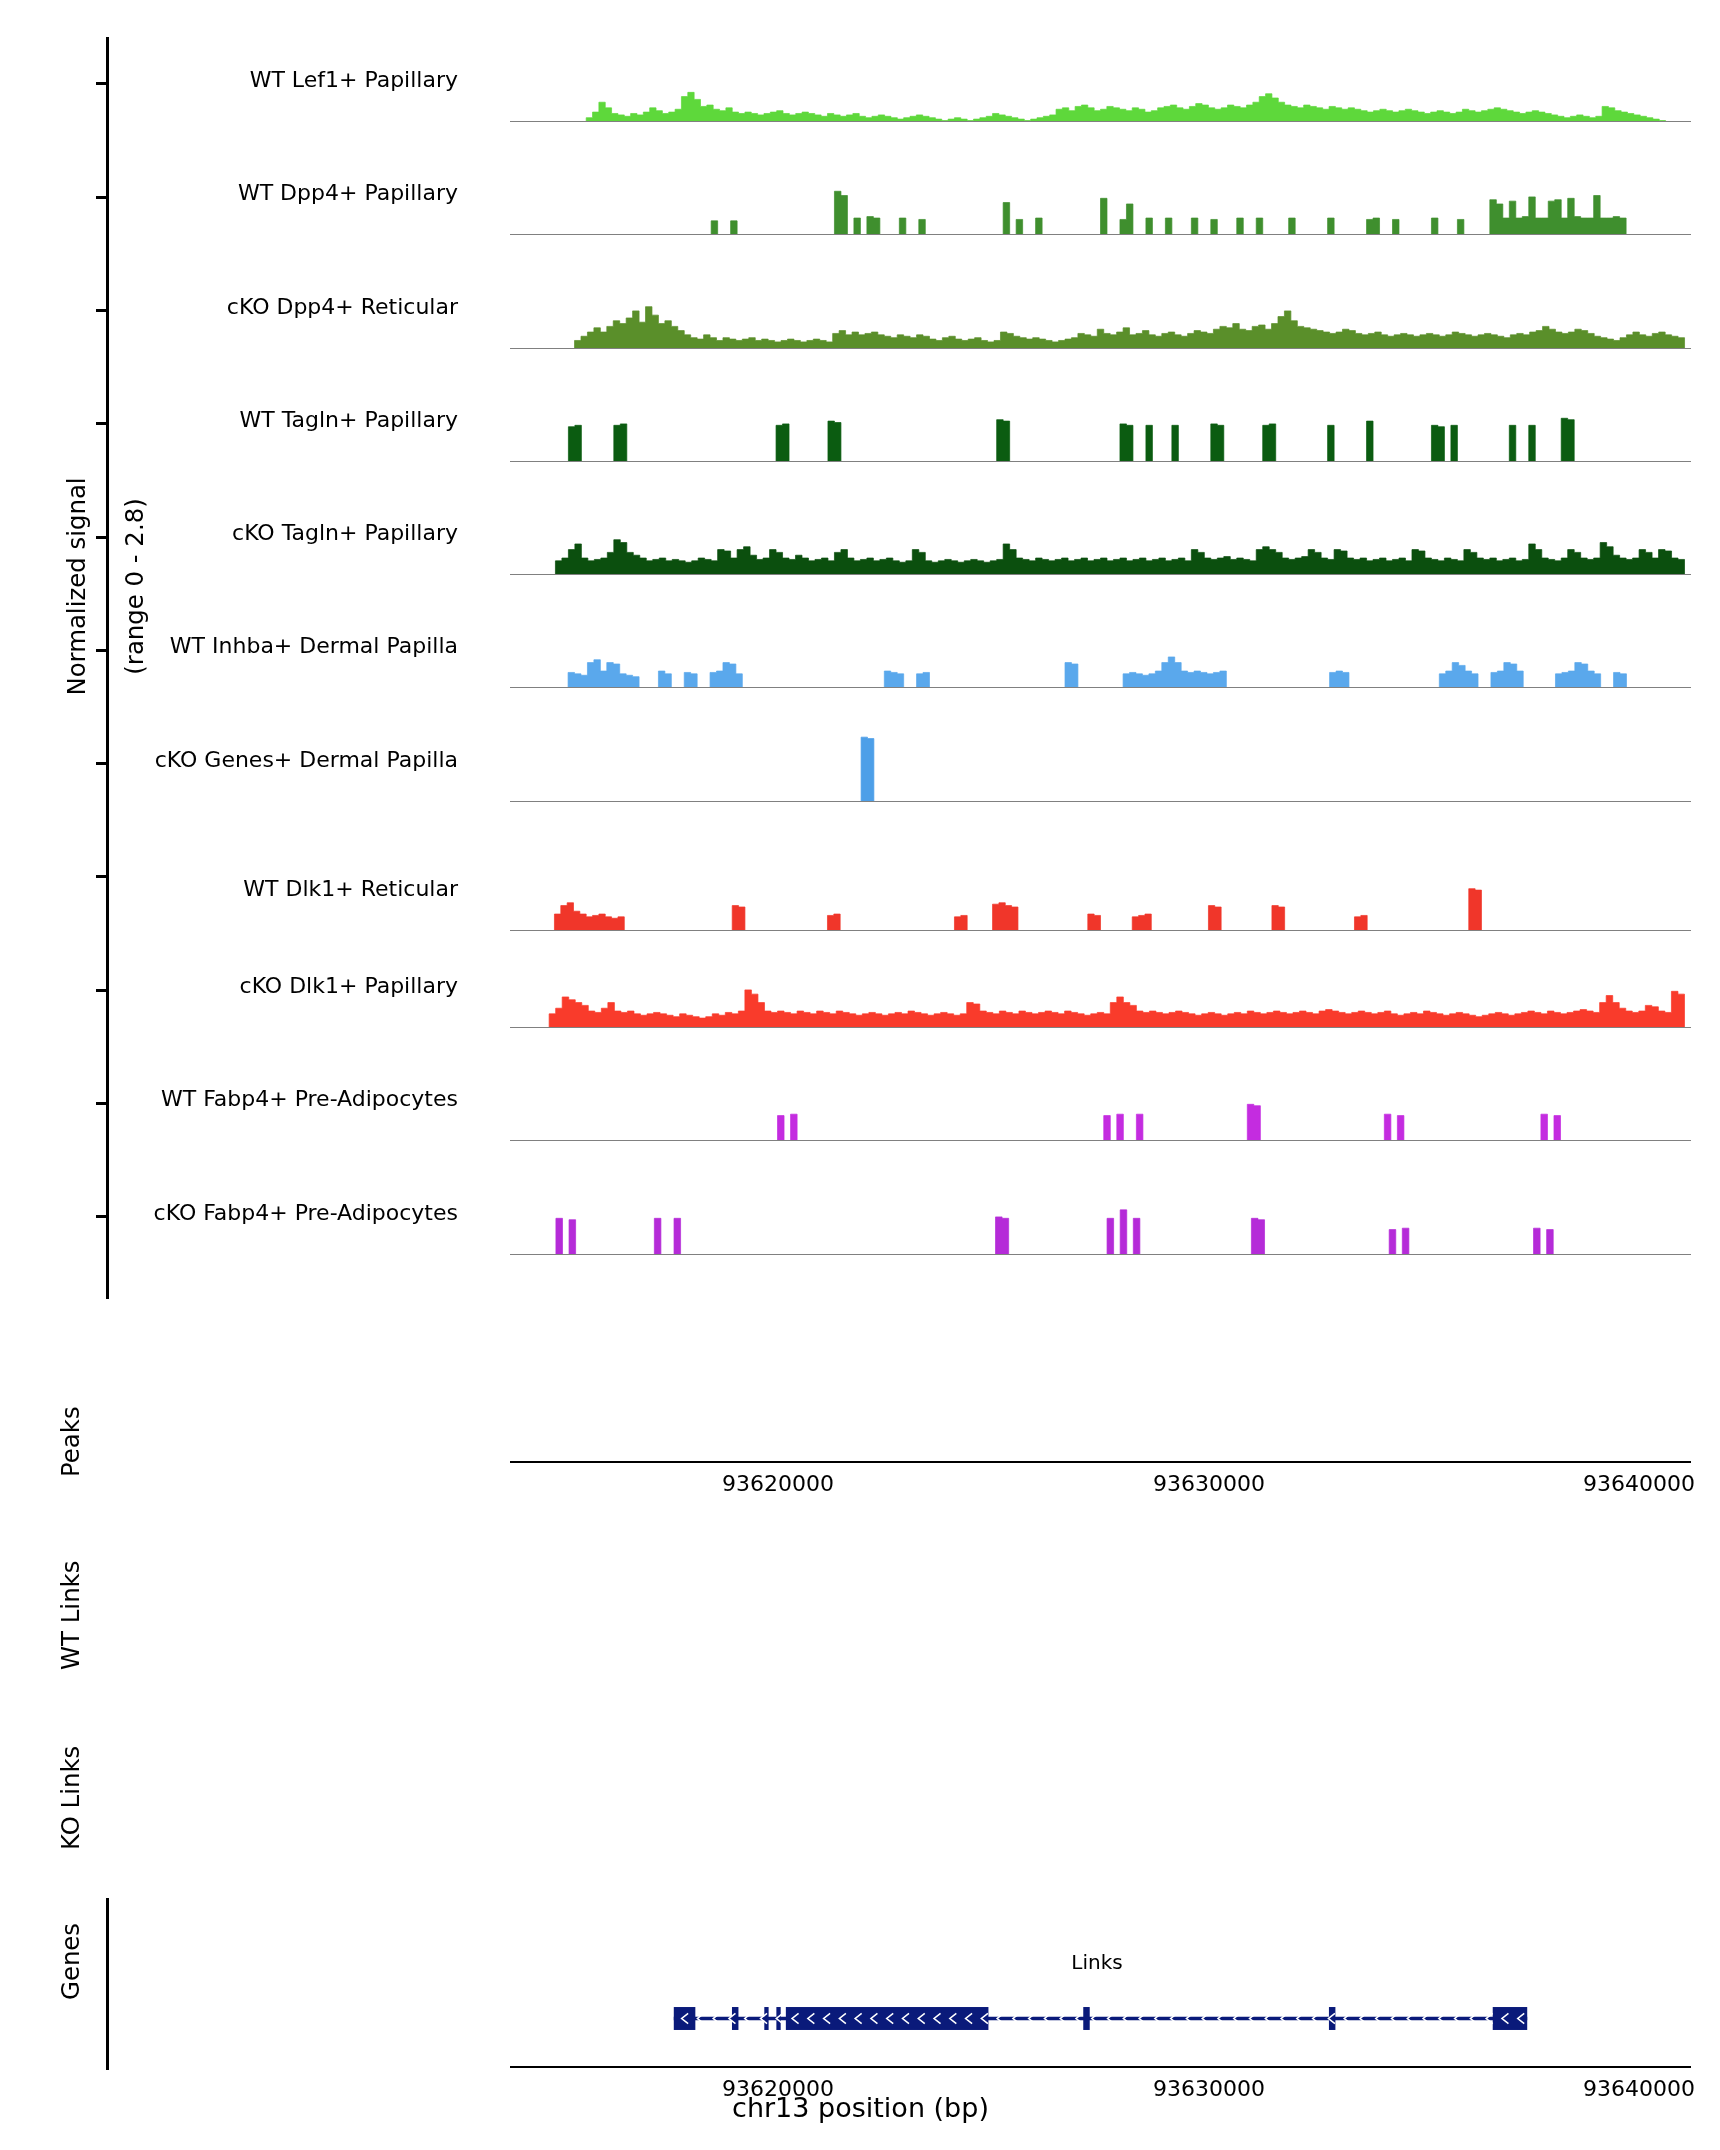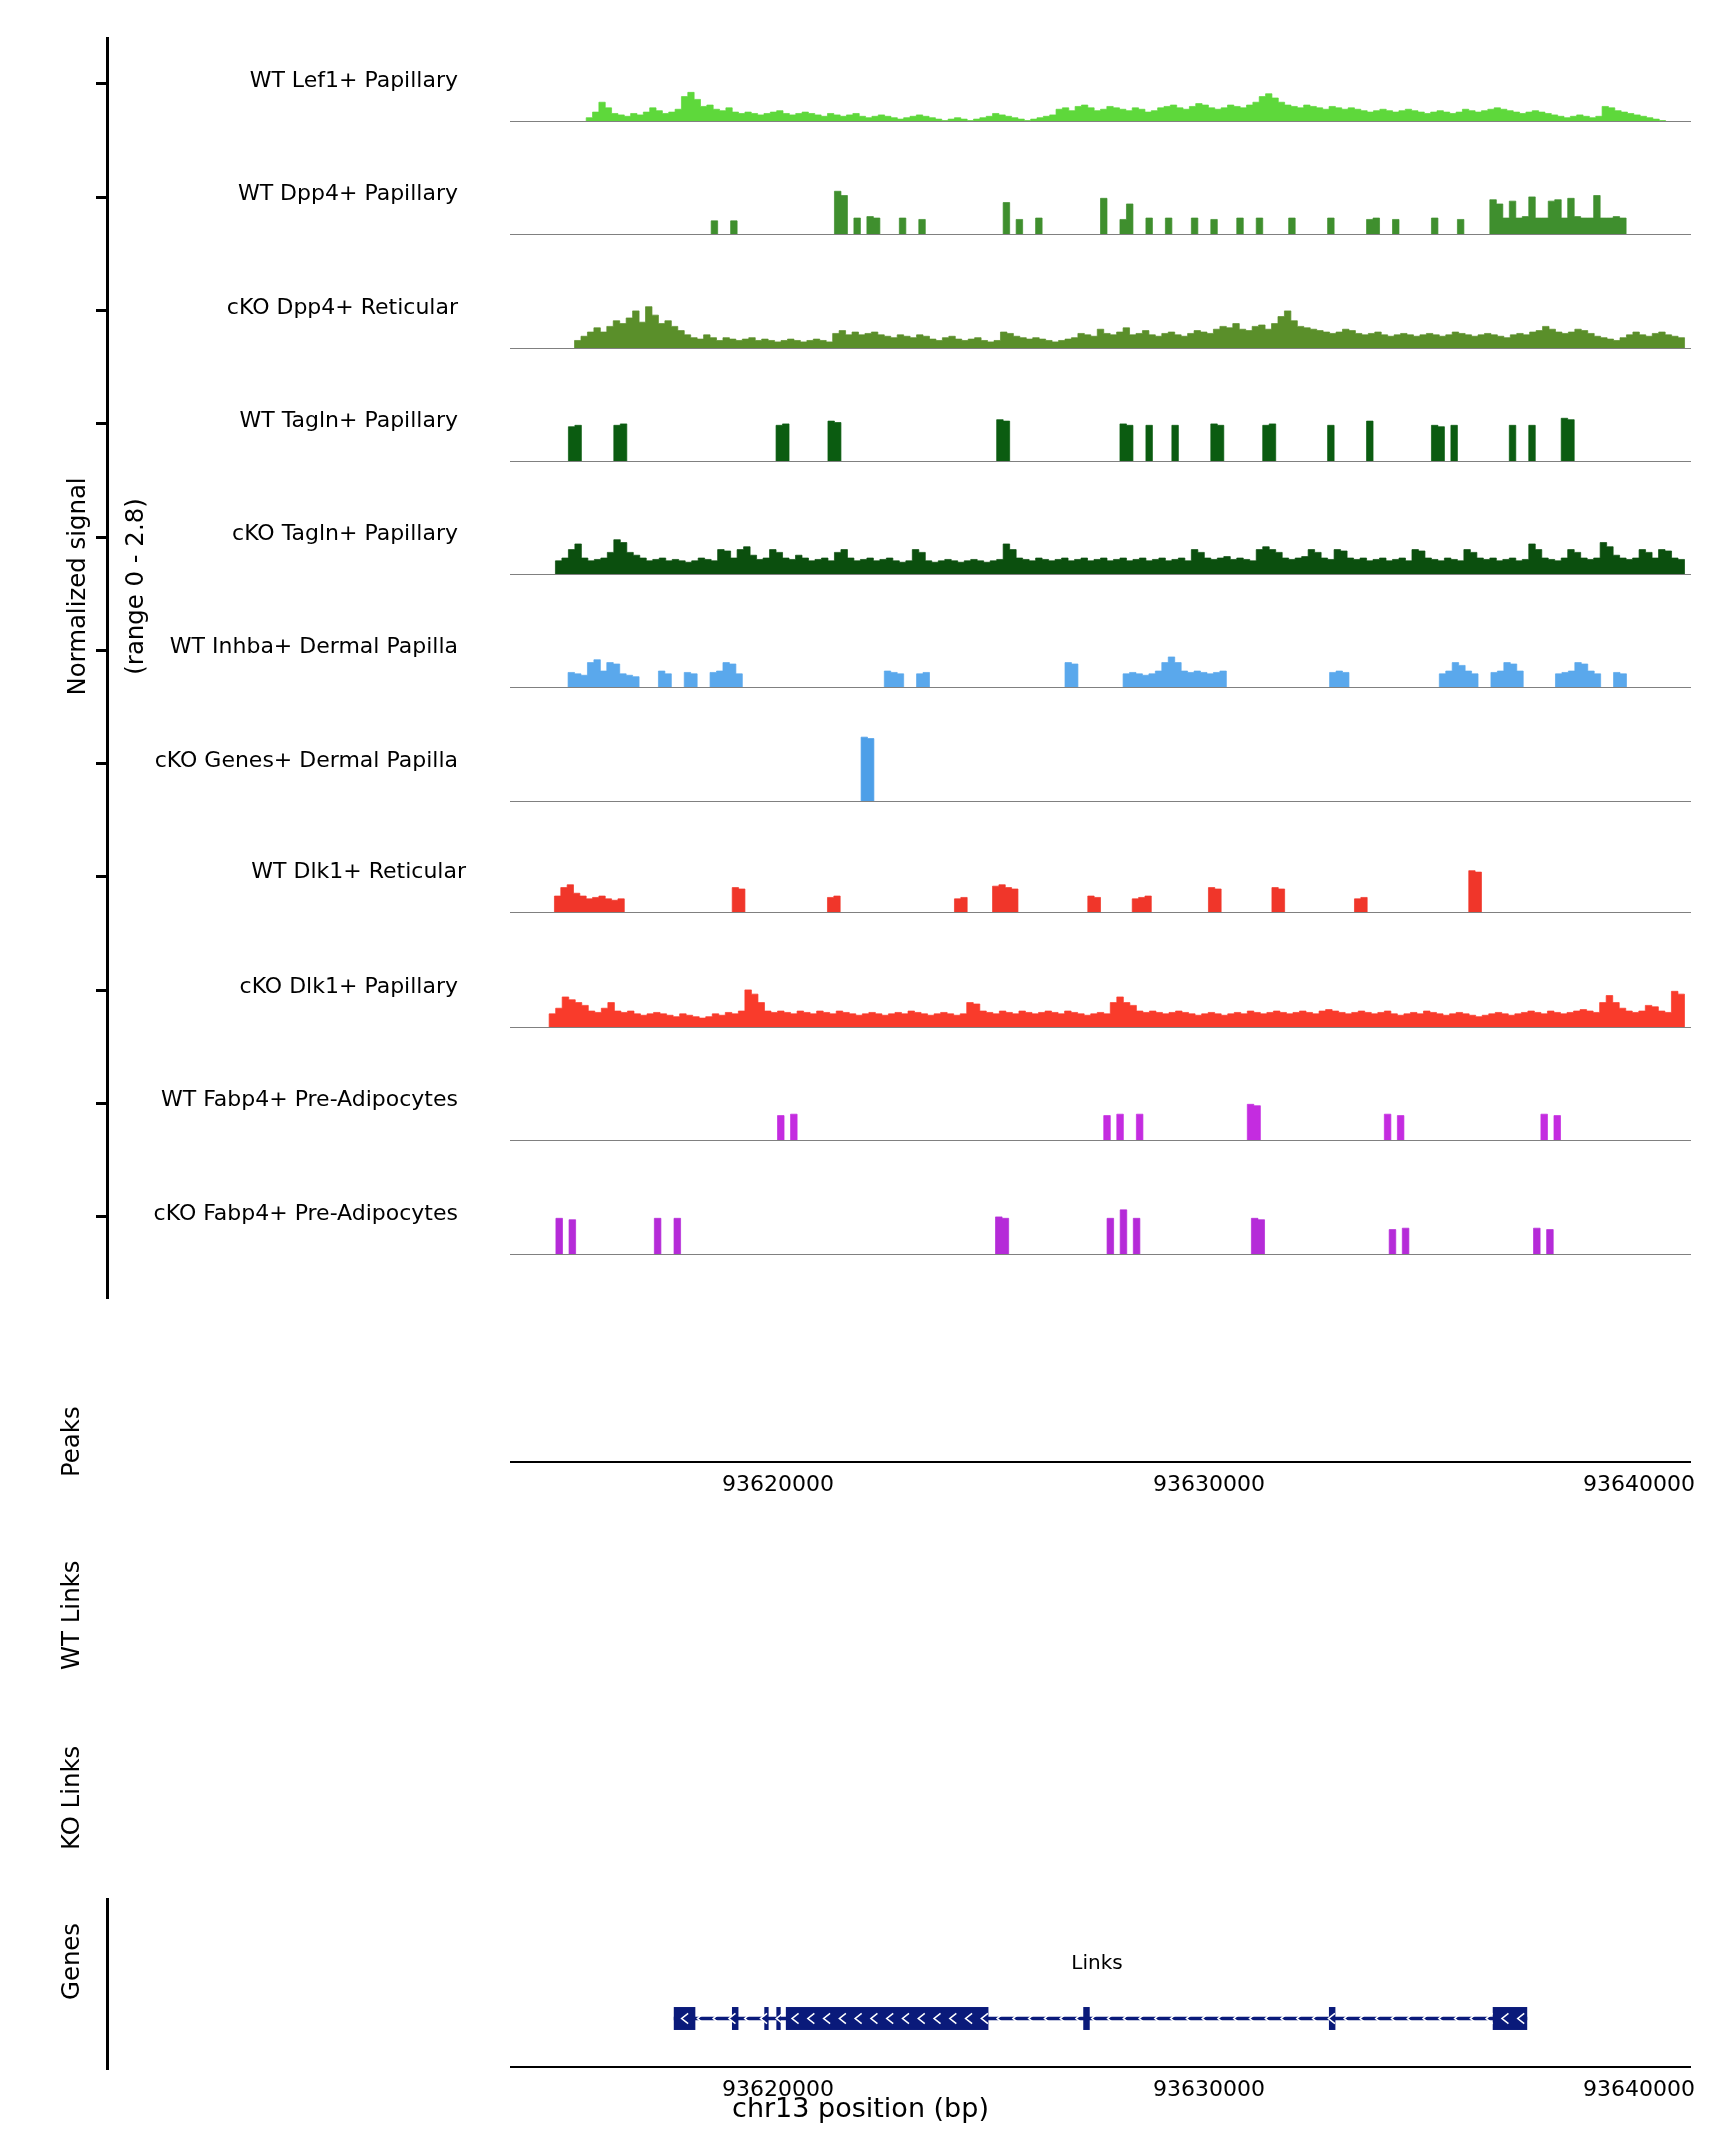--- a/index.html
+++ b/index.html
@@ -218,21 +218,21 @@
       </div>
       <div class="track-row" style="top: 723px; height: 79px;">
         <div class="track-label" style="top: 24px;">cKO Genes+ Dermal Papilla</div>
         <div class="track-plot" style="height: 79px;">
           <svg width="1181" height="79" class="track-svg" viewBox="0 0 1647 110">
             <path d="M 0 110 L 0.00 110.00 L 8.90 110.00 L 8.90 110.00 L 17.81 110.00 L 17.81 110.00 L 26.71 110.00 L 26.71 110.00 L 35.61 110.00 L 35.61 110.00 L 44.51 110.00 L 44.51 110.00 L 53.42 110.00 L 53.42 110.00 L 62.32 110.00 L 62.32 110.00 L 71.22 110.00 L 71.22 110.00 L 80.12 110.00 L 80.12 110.00 L 89.03 110.00 L 89.03 110.00 L 97.93 110.00 L 97.93 110.00 L 106.83 110.00 L 106.83 110.00 L 115.74 110.00 L 115.74 110.00 L 124.64 110.00 L 124.64 110.00 L 133.54 110.00 L 133.54 110.00 L 142.44 110.00 L 142.44 110.00 L 151.35 110.00 L 151.35 110.00 L 160.25 110.00 L 160.25 110.00 L 169.15 110.00 L 169.15 110.00 L 178.05 110.00 L 178.05 110.00 L 186.96 110.00 L 186.96 110.00 L 195.86 110.00 L 195.86 110.00 L 204.76 110.00 L 204.76 110.00 L 213.66 110.00 L 213.66 110.00 L 222.57 110.00 L 222.57 110.00 L 231.47 110.00 L 231.47 110.00 L 240.37 110.00 L 240.37 110.00 L 249.28 110.00 L 249.28 110.00 L 258.18 110.00 L 258.18 110.00 L 267.08 110.00 L 267.08 110.00 L 275.98 110.00 L 275.98 110.00 L 284.89 110.00 L 284.89 110.00 L 293.79 110.00 L 293.79 110.00 L 302.69 110.00 L 302.69 110.00 L 311.59 110.00 L 311.59 110.00 L 320.50 110.00 L 320.50 110.00 L 329.40 110.00 L 329.40 110.00 L 338.30 110.00 L 338.30 110.00 L 347.21 110.00 L 347.21 110.00 L 356.11 110.00 L 356.11 110.00 L 365.01 110.00 L 365.01 110.00 L 373.91 110.00 L 373.91 110.00 L 382.82 110.00 L 382.82 110.00 L 391.72 110.00 L 391.72 110.00 L 400.62 110.00 L 400.62 110.00 L 409.52 110.00 L 409.52 110.00 L 418.43 110.00 L 418.43 110.00 L 427.33 110.00 L 427.33 110.00 L 436.23 110.00 L 436.23 110.00 L 445.14 110.00 L 445.14 110.00 L 454.04 110.00 L 454.04 110.00 L 462.94 110.00 L 462.94 110.00 L 471.84 110.00 L 471.84 110.00 L 480.75 110.00 L 480.75 110.00 L 489.65 110.00 L 489.65 19.64 L 498.55 19.64 L 498.55 21.61 L 507.45 21.61 L 507.45 110.00 L 516.36 110.00 L 516.36 110.00 L 525.26 110.00 L 525.26 110.00 L 534.16 110.00 L 534.16 110.00 L 543.06 110.00 L 543.06 110.00 L 551.97 110.00 L 551.97 110.00 L 560.87 110.00 L 560.87 110.00 L 569.77 110.00 L 569.77 110.00 L 578.68 110.00 L 578.68 110.00 L 587.58 110.00 L 587.58 110.00 L 596.48 110.00 L 596.48 110.00 L 605.38 110.00 L 605.38 110.00 L 614.29 110.00 L 614.29 110.00 L 623.19 110.00 L 623.19 110.00 L 632.09 110.00 L 632.09 110.00 L 640.99 110.00 L 640.99 110.00 L 649.90 110.00 L 649.90 110.00 L 658.80 110.00 L 658.80 110.00 L 667.70 110.00 L 667.70 110.00 L 676.61 110.00 L 676.61 110.00 L 685.51 110.00 L 685.51 110.00 L 694.41 110.00 L 694.41 110.00 L 703.31 110.00 L 703.31 110.00 L 712.22 110.00 L 712.22 110.00 L 721.12 110.00 L 721.12 110.00 L 730.02 110.00 L 730.02 110.00 L 738.92 110.00 L 738.92 110.00 L 747.83 110.00 L 747.83 110.00 L 756.73 110.00 L 756.73 110.00 L 765.63 110.00 L 765.63 110.00 L 774.54 110.00 L 774.54 110.00 L 783.44 110.00 L 783.44 110.00 L 792.34 110.00 L 792.34 110.00 L 801.24 110.00 L 801.24 110.00 L 810.15 110.00 L 810.15 110.00 L 819.05 110.00 L 819.05 110.00 L 827.95 110.00 L 827.95 110.00 L 836.85 110.00 L 836.85 110.00 L 845.76 110.00 L 845.76 110.00 L 854.66 110.00 L 854.66 110.00 L 863.56 110.00 L 863.56 110.00 L 872.46 110.00 L 872.46 110.00 L 881.37 110.00 L 881.37 110.00 L 890.27 110.00 L 890.27 110.00 L 899.17 110.00 L 899.17 110.00 L 908.08 110.00 L 908.08 110.00 L 916.98 110.00 L 916.98 110.00 L 925.88 110.00 L 925.88 110.00 L 934.78 110.00 L 934.78 110.00 L 943.69 110.00 L 943.69 110.00 L 952.59 110.00 L 952.59 110.00 L 961.49 110.00 L 961.49 110.00 L 970.39 110.00 L 970.39 110.00 L 979.30 110.00 L 979.30 110.00 L 988.20 110.00 L 988.20 110.00 L 997.10 110.00 L 997.10 110.00 L 1006.01 110.00 L 1006.01 110.00 L 1014.91 110.00 L 1014.91 110.00 L 1023.81 110.00 L 1023.81 110.00 L 1032.71 110.00 L 1032.71 110.00 L 1041.62 110.00 L 1041.62 110.00 L 1050.52 110.00 L 1050.52 110.00 L 1059.42 110.00 L 1059.42 110.00 L 1068.32 110.00 L 1068.32 110.00 L 1077.23 110.00 L 1077.23 110.00 L 1086.13 110.00 L 1086.13 110.00 L 1095.03 110.00 L 1095.03 110.00 L 1103.94 110.00 L 1103.94 110.00 L 1112.84 110.00 L 1112.84 110.00 L 1121.74 110.00 L 1121.74 110.00 L 1130.64 110.00 L 1130.64 110.00 L 1139.55 110.00 L 1139.55 110.00 L 1148.45 110.00 L 1148.45 110.00 L 1157.35 110.00 L 1157.35 110.00 L 1166.25 110.00 L 1166.25 110.00 L 1175.16 110.00 L 1175.16 110.00 L 1184.06 110.00 L 1184.06 110.00 L 1192.96 110.00 L 1192.96 110.00 L 1201.86 110.00 L 1201.86 110.00 L 1210.77 110.00 L 1210.77 110.00 L 1219.67 110.00 L 1219.67 110.00 L 1228.57 110.00 L 1228.57 110.00 L 1237.48 110.00 L 1237.48 110.00 L 1246.38 110.00 L 1246.38 110.00 L 1255.28 110.00 L 1255.28 110.00 L 1264.18 110.00 L 1264.18 110.00 L 1273.09 110.00 L 1273.09 110.00 L 1281.99 110.00 L 1281.99 110.00 L 1290.89 110.00 L 1290.89 110.00 L 1299.79 110.00 L 1299.79 110.00 L 1308.70 110.00 L 1308.70 110.00 L 1317.60 110.00 L 1317.60 110.00 L 1326.50 110.00 L 1326.50 110.00 L 1335.41 110.00 L 1335.41 110.00 L 1344.31 110.00 L 1344.31 110.00 L 1353.21 110.00 L 1353.21 110.00 L 1362.11 110.00 L 1362.11 110.00 L 1371.02 110.00 L 1371.02 110.00 L 1379.92 110.00 L 1379.92 110.00 L 1388.82 110.00 L 1388.82 110.00 L 1397.72 110.00 L 1397.72 110.00 L 1406.63 110.00 L 1406.63 110.00 L 1415.53 110.00 L 1415.53 110.00 L 1424.43 110.00 L 1424.43 110.00 L 1433.34 110.00 L 1433.34 110.00 L 1442.24 110.00 L 1442.24 110.00 L 1451.14 110.00 L 1451.14 110.00 L 1460.04 110.00 L 1460.04 110.00 L 1468.95 110.00 L 1468.95 110.00 L 1477.85 110.00 L 1477.85 110.00 L 1486.75 110.00 L 1486.75 110.00 L 1495.65 110.00 L 1495.65 110.00 L 1504.56 110.00 L 1504.56 110.00 L 1513.46 110.00 L 1513.46 110.00 L 1522.36 110.00 L 1522.36 110.00 L 1531.26 110.00 L 1531.26 110.00 L 1540.17 110.00 L 1540.17 110.00 L 1549.07 110.00 L 1549.07 110.00 L 1557.97 110.00 L 1557.97 110.00 L 1566.88 110.00 L 1566.88 110.00 L 1575.78 110.00 L 1575.78 110.00 L 1584.68 110.00 L 1584.68 110.00 L 1593.58 110.00 L 1593.58 110.00 L 1602.49 110.00 L 1602.49 110.00 L 1611.39 110.00 L 1611.39 110.00 L 1620.29 110.00 L 1620.29 110.00 L 1629.19 110.00 L 1629.19 110.00 L 1638.10 110.00 L 1638.10 110.00 L 1647.00 110.00 L 1647 110 Z" fill="#4d9fe8" stroke="#4d9fe8" stroke-width="1"></path>
           </svg>
           <div class="track-baseline"></div>
         </div>
       </div>
-      <div class="track-row" style="top: 834px; height: 79px; padding-left: 8px;">
+      <div class="track-row" style="top: 852px; height: 79px;">
         <div class="track-label" style="top: 24px;">WT Dlk1+ Reticular</div>
         <div class="track-plot" style="height: 79px;">
           <svg width="1181" height="79" class="track-svg" viewBox="0 0 1647 110">
             <path d="M 0 110 L 0.00 110.00 L 8.85 110.00 L 8.85 110.00 L 17.71 110.00 L 17.71 110.00 L 26.56 110.00 L 26.56 110.00 L 35.42 110.00 L 35.42 110.00 L 44.27 110.00 L 44.27 110.00 L 53.13 110.00 L 53.13 110.00 L 61.98 110.00 L 61.98 86.43 L 70.84 86.43 L 70.84 74.64 L 79.69 74.64 L 79.69 70.71 L 88.55 70.71 L 88.55 82.50 L 97.40 82.50 L 97.40 86.43 L 106.26 86.43 L 106.26 90.36 L 115.11 90.36 L 115.11 88.39 L 123.97 88.39 L 123.97 86.43 L 132.82 86.43 L 132.82 90.36 L 141.68 90.36 L 141.68 92.32 L 150.53 92.32 L 150.53 90.36 L 159.39 90.36 L 159.39 110.00 L 168.24 110.00 L 168.24 110.00 L 177.10 110.00 L 177.10 110.00 L 185.95 110.00 L 185.95 110.00 L 194.81 110.00 L 194.81 110.00 L 203.66 110.00 L 203.66 110.00 L 212.52 110.00 L 212.52 110.00 L 221.37 110.00 L 221.37 110.00 L 230.23 110.00 L 230.23 110.00 L 239.08 110.00 L 239.08 110.00 L 247.94 110.00 L 247.94 110.00 L 256.79 110.00 L 256.79 110.00 L 265.65 110.00 L 265.65 110.00 L 274.50 110.00 L 274.50 110.00 L 283.35 110.00 L 283.35 110.00 L 292.21 110.00 L 292.21 110.00 L 301.06 110.00 L 301.06 110.00 L 309.92 110.00 L 309.92 74.64 L 318.77 74.64 L 318.77 76.61 L 327.63 76.61 L 327.63 110.00 L 336.48 110.00 L 336.48 110.00 L 345.34 110.00 L 345.34 110.00 L 354.19 110.00 L 354.19 110.00 L 363.05 110.00 L 363.05 110.00 L 371.90 110.00 L 371.90 110.00 L 380.76 110.00 L 380.76 110.00 L 389.61 110.00 L 389.61 110.00 L 398.47 110.00 L 398.47 110.00 L 407.32 110.00 L 407.32 110.00 L 416.18 110.00 L 416.18 110.00 L 425.03 110.00 L 425.03 110.00 L 433.89 110.00 L 433.89 110.00 L 442.74 110.00 L 442.74 88.39 L 451.60 88.39 L 451.60 86.43 L 460.45 86.43 L 460.45 110.00 L 469.31 110.00 L 469.31 110.00 L 478.16 110.00 L 478.16 110.00 L 487.02 110.00 L 487.02 110.00 L 495.87 110.00 L 495.87 110.00 L 504.73 110.00 L 504.73 110.00 L 513.58 110.00 L 513.58 110.00 L 522.44 110.00 L 522.44 110.00 L 531.29 110.00 L 531.29 110.00 L 540.15 110.00 L 540.15 110.00 L 549.00 110.00 L 549.00 110.00 L 557.85 110.00 L 557.85 110.00 L 566.71 110.00 L 566.71 110.00 L 575.56 110.00 L 575.56 110.00 L 584.42 110.00 L 584.42 110.00 L 593.27 110.00 L 593.27 110.00 L 602.13 110.00 L 602.13 110.00 L 610.98 110.00 L 610.98 110.00 L 619.84 110.00 L 619.84 90.36 L 628.69 90.36 L 628.69 88.39 L 637.55 88.39 L 637.55 110.00 L 646.40 110.00 L 646.40 110.00 L 655.26 110.00 L 655.26 110.00 L 664.11 110.00 L 664.11 110.00 L 672.97 110.00 L 672.97 72.68 L 681.82 72.68 L 681.82 70.71 L 690.68 70.71 L 690.68 74.64 L 699.53 74.64 L 699.53 76.61 L 708.39 76.61 L 708.39 110.00 L 717.24 110.00 L 717.24 110.00 L 726.10 110.00 L 726.10 110.00 L 734.95 110.00 L 734.95 110.00 L 743.81 110.00 L 743.81 110.00 L 752.66 110.00 L 752.66 110.00 L 761.52 110.00 L 761.52 110.00 L 770.37 110.00 L 770.37 110.00 L 779.23 110.00 L 779.23 110.00 L 788.08 110.00 L 788.08 110.00 L 796.94 110.00 L 796.94 110.00 L 805.79 110.00 L 805.79 86.43 L 814.65 86.43 L 814.65 88.39 L 823.50 88.39 L 823.50 110.00 L 832.35 110.00 L 832.35 110.00 L 841.21 110.00 L 841.21 110.00 L 850.06 110.00 L 850.06 110.00 L 858.92 110.00 L 858.92 110.00 L 867.77 110.00 L 867.77 90.36 L 876.63 90.36 L 876.63 88.39 L 885.48 88.39 L 885.48 86.43 L 894.34 86.43 L 894.34 110.00 L 903.19 110.00 L 903.19 110.00 L 912.05 110.00 L 912.05 110.00 L 920.90 110.00 L 920.90 110.00 L 929.76 110.00 L 929.76 110.00 L 938.61 110.00 L 938.61 110.00 L 947.47 110.00 L 947.47 110.00 L 956.32 110.00 L 956.32 110.00 L 965.18 110.00 L 965.18 110.00 L 974.03 110.00 L 974.03 74.64 L 982.89 74.64 L 982.89 76.61 L 991.74 76.61 L 991.74 110.00 L 1000.60 110.00 L 1000.60 110.00 L 1009.45 110.00 L 1009.45 110.00 L 1018.31 110.00 L 1018.31 110.00 L 1027.16 110.00 L 1027.16 110.00 L 1036.02 110.00 L 1036.02 110.00 L 1044.87 110.00 L 1044.87 110.00 L 1053.73 110.00 L 1053.73 110.00 L 1062.58 110.00 L 1062.58 74.64 L 1071.44 74.64 L 1071.44 76.61 L 1080.29 76.61 L 1080.29 110.00 L 1089.15 110.00 L 1089.15 110.00 L 1098.00 110.00 L 1098.00 110.00 L 1106.85 110.00 L 1106.85 110.00 L 1115.71 110.00 L 1115.71 110.00 L 1124.56 110.00 L 1124.56 110.00 L 1133.42 110.00 L 1133.42 110.00 L 1142.27 110.00 L 1142.27 110.00 L 1151.13 110.00 L 1151.13 110.00 L 1159.98 110.00 L 1159.98 110.00 L 1168.84 110.00 L 1168.84 110.00 L 1177.69 110.00 L 1177.69 90.36 L 1186.55 90.36 L 1186.55 88.39 L 1195.40 88.39 L 1195.40 110.00 L 1204.26 110.00 L 1204.26 110.00 L 1213.11 110.00 L 1213.11 110.00 L 1221.97 110.00 L 1221.97 110.00 L 1230.82 110.00 L 1230.82 110.00 L 1239.68 110.00 L 1239.68 110.00 L 1248.53 110.00 L 1248.53 110.00 L 1257.39 110.00 L 1257.39 110.00 L 1266.24 110.00 L 1266.24 110.00 L 1275.10 110.00 L 1275.10 110.00 L 1283.95 110.00 L 1283.95 110.00 L 1292.81 110.00 L 1292.81 110.00 L 1301.66 110.00 L 1301.66 110.00 L 1310.52 110.00 L 1310.52 110.00 L 1319.37 110.00 L 1319.37 110.00 L 1328.23 110.00 L 1328.23 110.00 L 1337.08 110.00 L 1337.08 51.07 L 1345.94 51.07 L 1345.94 53.04 L 1354.79 53.04 L 1354.79 110.00 L 1363.65 110.00 L 1363.65 110.00 L 1372.50 110.00 L 1372.50 110.00 L 1381.35 110.00 L 1381.35 110.00 L 1390.21 110.00 L 1390.21 110.00 L 1399.06 110.00 L 1399.06 110.00 L 1407.92 110.00 L 1407.92 110.00 L 1416.77 110.00 L 1416.77 110.00 L 1425.63 110.00 L 1425.63 110.00 L 1434.48 110.00 L 1434.48 110.00 L 1443.34 110.00 L 1443.34 110.00 L 1452.19 110.00 L 1452.19 110.00 L 1461.05 110.00 L 1461.05 110.00 L 1469.90 110.00 L 1469.90 110.00 L 1478.76 110.00 L 1478.76 110.00 L 1487.61 110.00 L 1487.61 110.00 L 1496.47 110.00 L 1496.47 110.00 L 1505.32 110.00 L 1505.32 110.00 L 1514.18 110.00 L 1514.18 110.00 L 1523.03 110.00 L 1523.03 110.00 L 1531.89 110.00 L 1531.89 110.00 L 1540.74 110.00 L 1540.74 110.00 L 1549.60 110.00 L 1549.60 110.00 L 1558.45 110.00 L 1558.45 110.00 L 1567.31 110.00 L 1567.31 110.00 L 1576.16 110.00 L 1576.16 110.00 L 1585.02 110.00 L 1585.02 110.00 L 1593.87 110.00 L 1593.87 110.00 L 1602.73 110.00 L 1602.73 110.00 L 1611.58 110.00 L 1611.58 110.00 L 1620.44 110.00 L 1620.44 110.00 L 1629.29 110.00 L 1629.29 110.00 L 1638.15 110.00 L 1638.15 110.00 L 1647.00 110.00 L 1647 110 Z" fill="#f0362a" stroke="#f0362a" stroke-width="1"></path>
           </svg>
           <div class="track-baseline"></div>
         </div>
       </div>
       <div class="track-row" style="top: 949px; height: 79px;">
         <div class="track-label" style="top: 24px;">cKO Dlk1+ Papillary</div>

